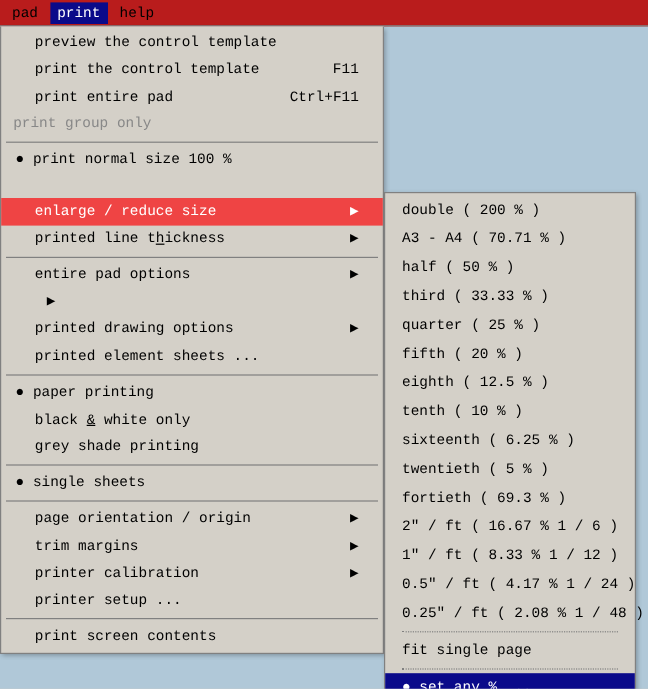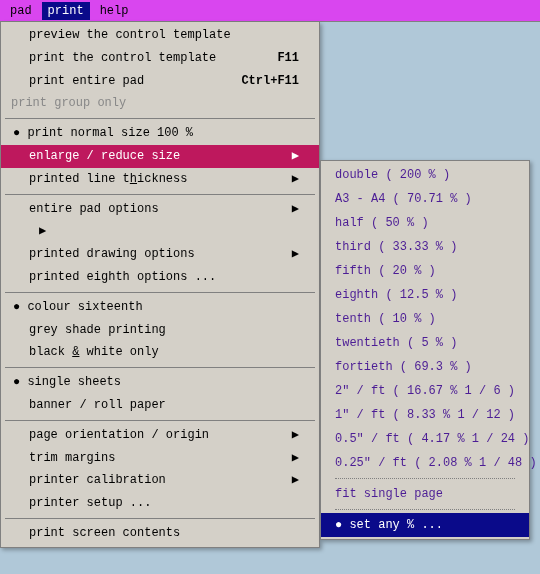--- a/index.html
+++ b/index.html
@@ -10,21 +10,21 @@
       font-family: 'Courier New', monospace;
       font-size: 12px;
       overflow: hidden;
       position: relative;
     }
 
     
     .menu-bar {
       display: flex;
       align-items: center;
-      background: #d946ef;
+      background: #b91c1c;
       border-bottom: 1px solid #808080;
       height: 22px;
       padding: 0 4px;
       gap: 4px;
     }
     .menu-bar-item {
       padding: 2px 6px;
       cursor: pointer;
       font-size: 12px;
       color: #000;
@@ -59,35 +59,35 @@
       cursor: pointer;
       color: #000;
       white-space: nowrap;
       display: flex;
       align-items: center;
       justify-content: space-between;
       font-size: 12px;
       line-height: 1.4;
     }
     .menu-item.active {
-      background: #be185d;
+      background: #ef4444;
       color: #fff;
+      margin-top: 20px;
     }
     .menu-item.disabled {
       color: #888;
       padding-left: 10px;
     }
     .menu-item.has-bullet {
       padding-left: 12px;
       font-family: Liberation Mono, monospace;
     }
     .menu-item .shortcut {
       margin-left: 20px;
       color: inherit;
-      font-weight: bold;
     }
     .menu-item .arrow {
       margin-left: 10px;
     }
     .menu-separator {
       height: 1px;
       background: #808080;
       margin: 3px 4px;
     }
 
@@ -98,21 +98,21 @@
       width: 210px;
       box-shadow: 2px 2px 4px rgba(0,0,0,0.3);
       padding: 2px 0;
       position: relative;
       top: 138px; 
     }
 
     .submenu-item {
       padding: 3px 14px;
       cursor: pointer;
-      color: #4c1d95;
+      color: #000000;
       white-space: nowrap;
       font-size: 12px;
       line-height: 1.5;
     }
     .submenu-item.active {
       background: #0a0a8a;
       color: #fff;
     }
     .submenu-separator {
       border-top: 1px dotted #808080;
@@ -170,42 +170,39 @@
       <span class="arrow">▶</span>
     </div>
     <div class="menu-item">
       <span class="arrow">▶</span>
     </div>
     <div class="menu-item">
       <span>printed  drawing  options</span>
       <span class="arrow">▶</span>
     </div>
     <div class="menu-item">
-      <span>printed  eighth  options ...</span>
+      <span>printed  element  sheets ...</span>
     </div>
 
     <div class="menu-separator"></div>
 
     <div class="menu-item has-bullet">
-      <span>● <span>colour  sixteenth</span></span>
+      <span>● <span>paper  printing</span></span>
+    </div>
+    <div class="menu-item">
+      <span>black  <span class="underline">&amp;</span>  white  only</span>
     </div>
     <div class="menu-item">
       <span>grey  shade  printing</span>
-    </div>
-    <div class="menu-item">
-      <span>black  <span class="underline">&amp;</span>  white  only</span>
     </div>
 
     <div class="menu-separator"></div>
 
     <div class="menu-item has-bullet">
       <span>● <span>single  sheets</span></span>
-    </div>
-    <div class="menu-item">
-      <span>banner / roll  paper</span>
     </div>
 
     <div class="menu-separator"></div>
 
     <div class="menu-item">
       <span>page  orientation / origin</span>
       <span class="arrow">▶</span>
     </div>
     <div class="menu-item">
       <span>trim  margins</span>
@@ -226,23 +223,25 @@
     </div>
 
   </div>
 
   <div class="menu-secondary">
 
     <div class="submenu-item">double  ( 200 % )</div>
     <div class="submenu-item">A3 - A4  ( 70.71 % )</div>
     <div class="submenu-item">half  ( 50 % )</div>
     <div class="submenu-item">third  ( 33.33 % )</div>
+    <div class="submenu-item">quarter  ( 25 % )</div>
     <div class="submenu-item">fifth  ( 20 % )</div>
     <div class="submenu-item">eighth  ( 12.5 % )</div>
     <div class="submenu-item">tenth  ( 10 % )</div>
+    <div class="submenu-item">sixteenth  ( 6.25 % )</div>
     <div class="submenu-item">twentieth  ( 5 % )</div>
     <div class="submenu-item">fortieth  ( 69.3 % )</div>
     <div class="submenu-item">2" / ft  ( 16.67 %   1 / 6 )</div>
     <div class="submenu-item">1" / ft  ( 8.33 %   1 / 12 )</div>
     <div class="submenu-item">0.5" / ft  ( 4.17 %   1 / 24 )</div>
     <div class="submenu-item">0.25" / ft  ( 2.08 %   1 / 48 )</div>
     <div class="submenu-separator"></div>
     <div class="submenu-item">fit  single  page</div>
     <div class="submenu-separator"></div>
     <div class="submenu-item active">● set  any  % ...</div>

